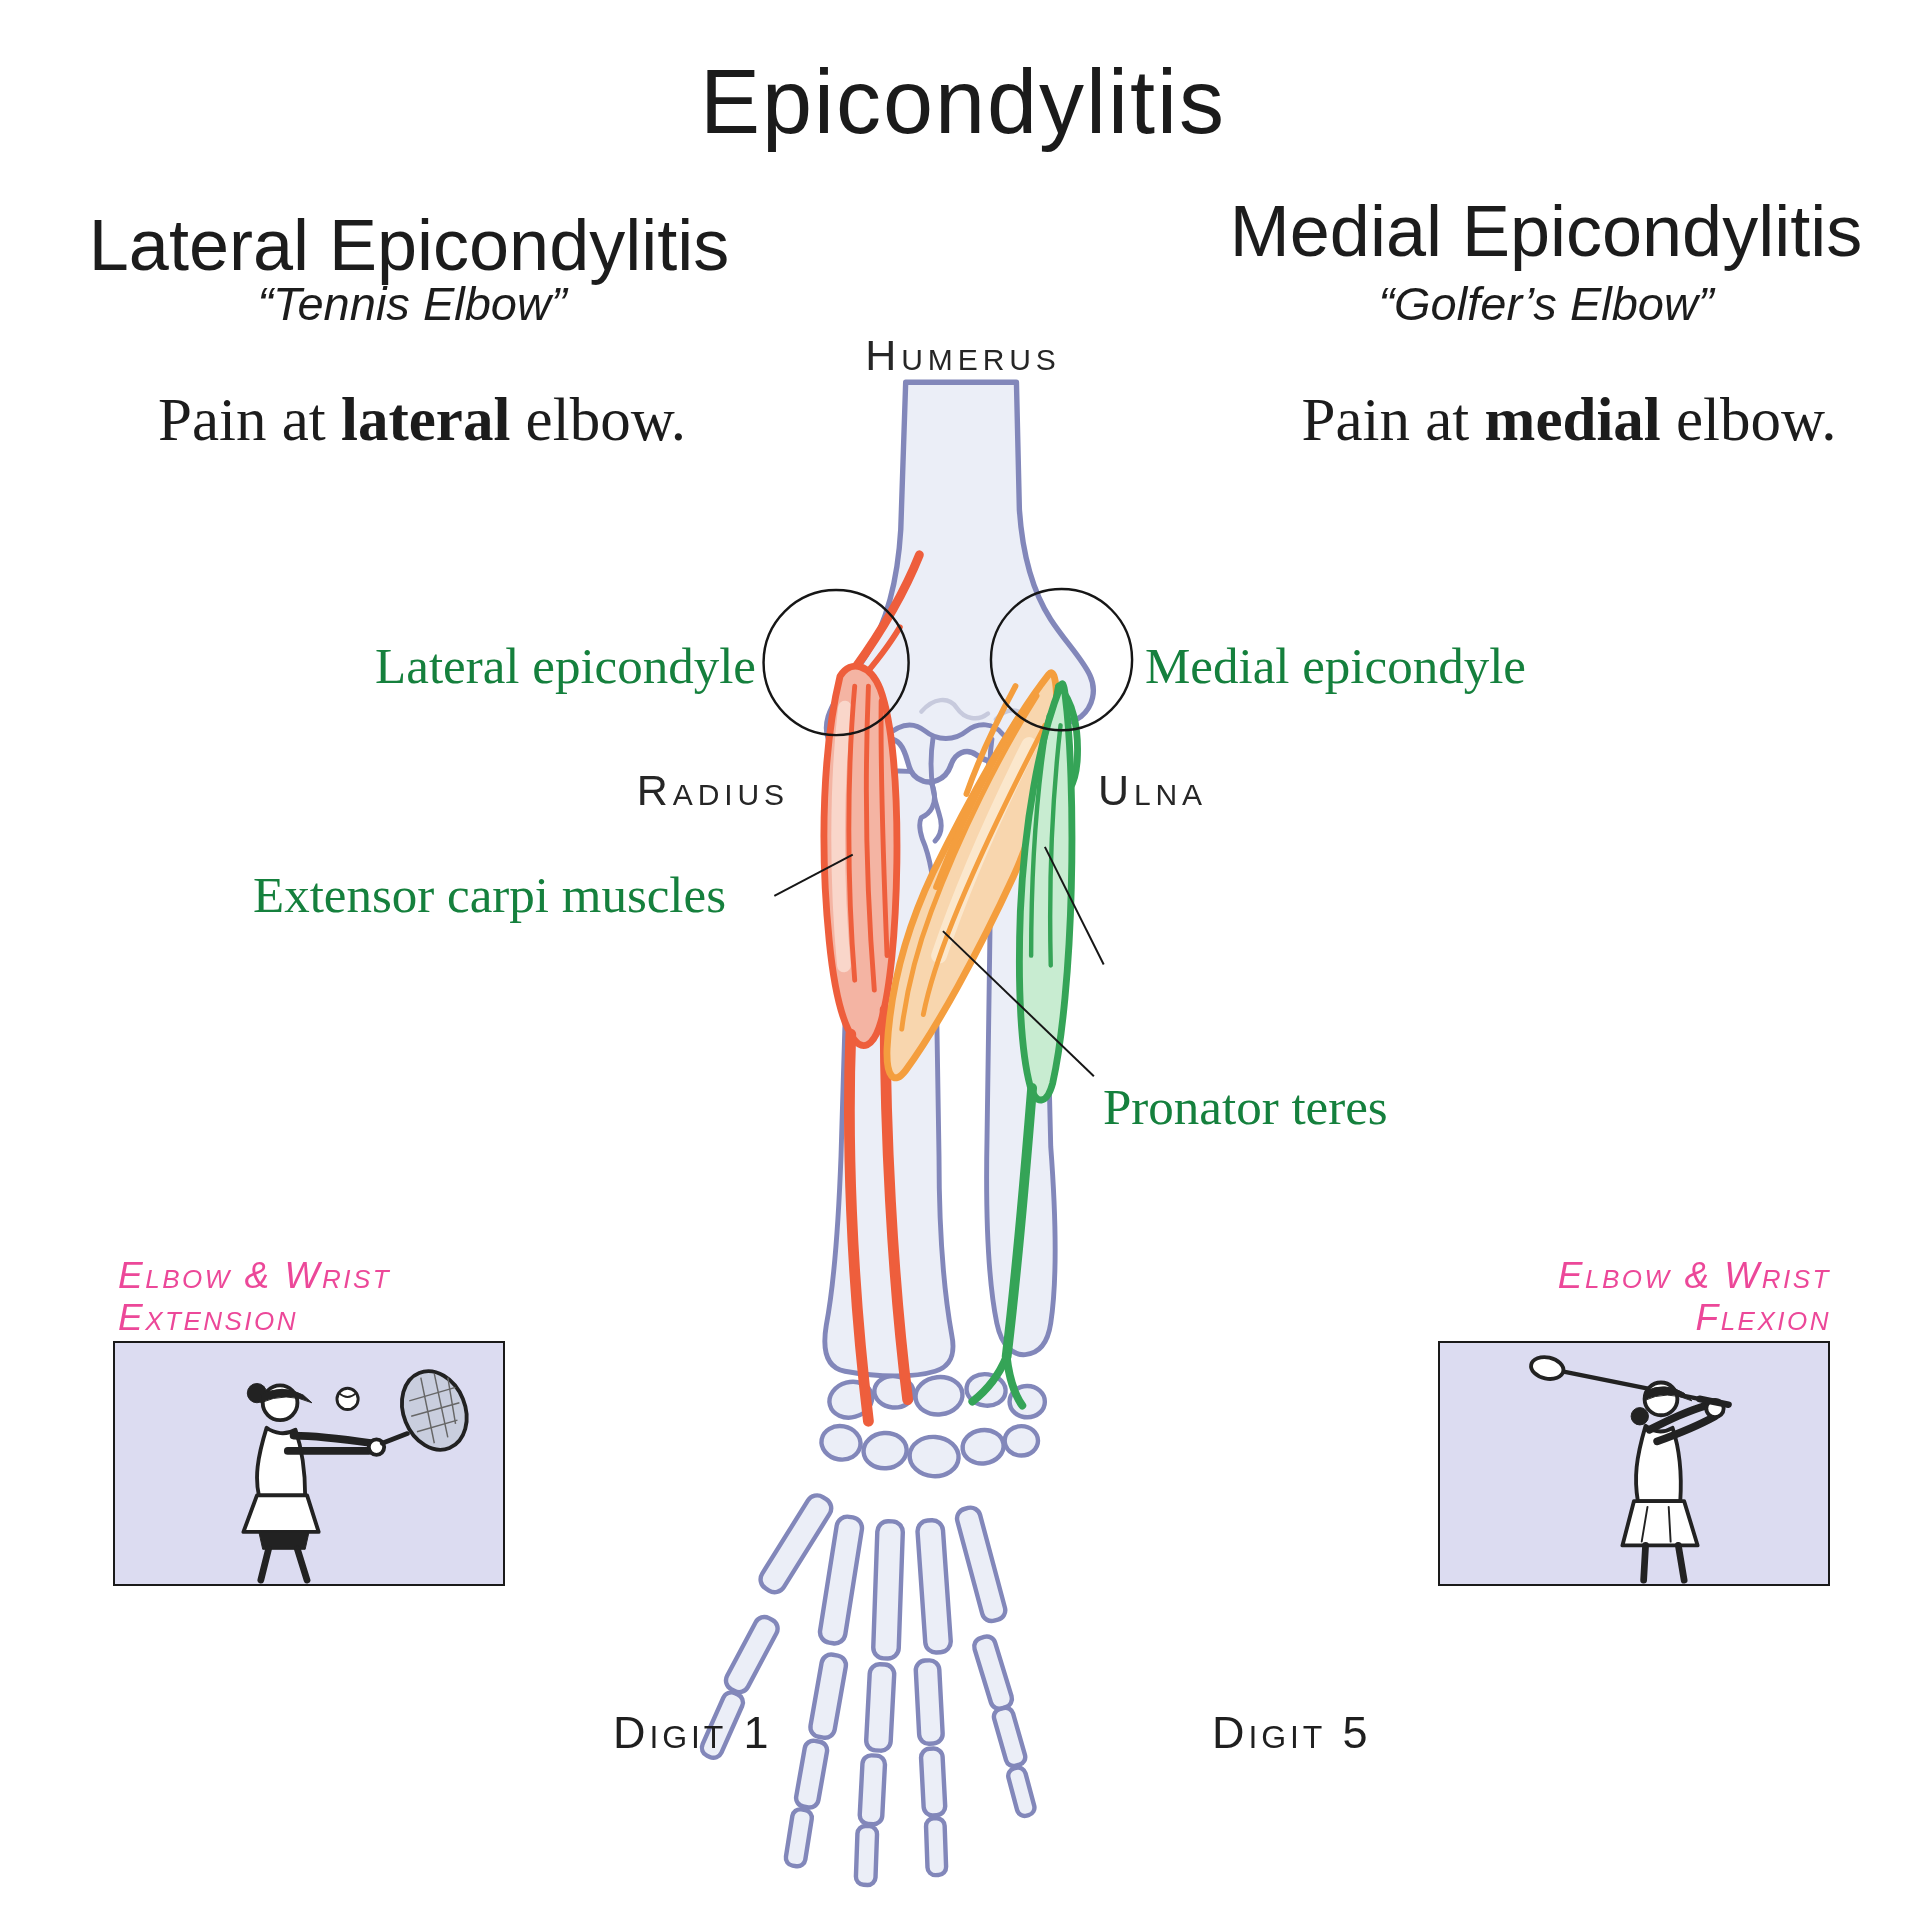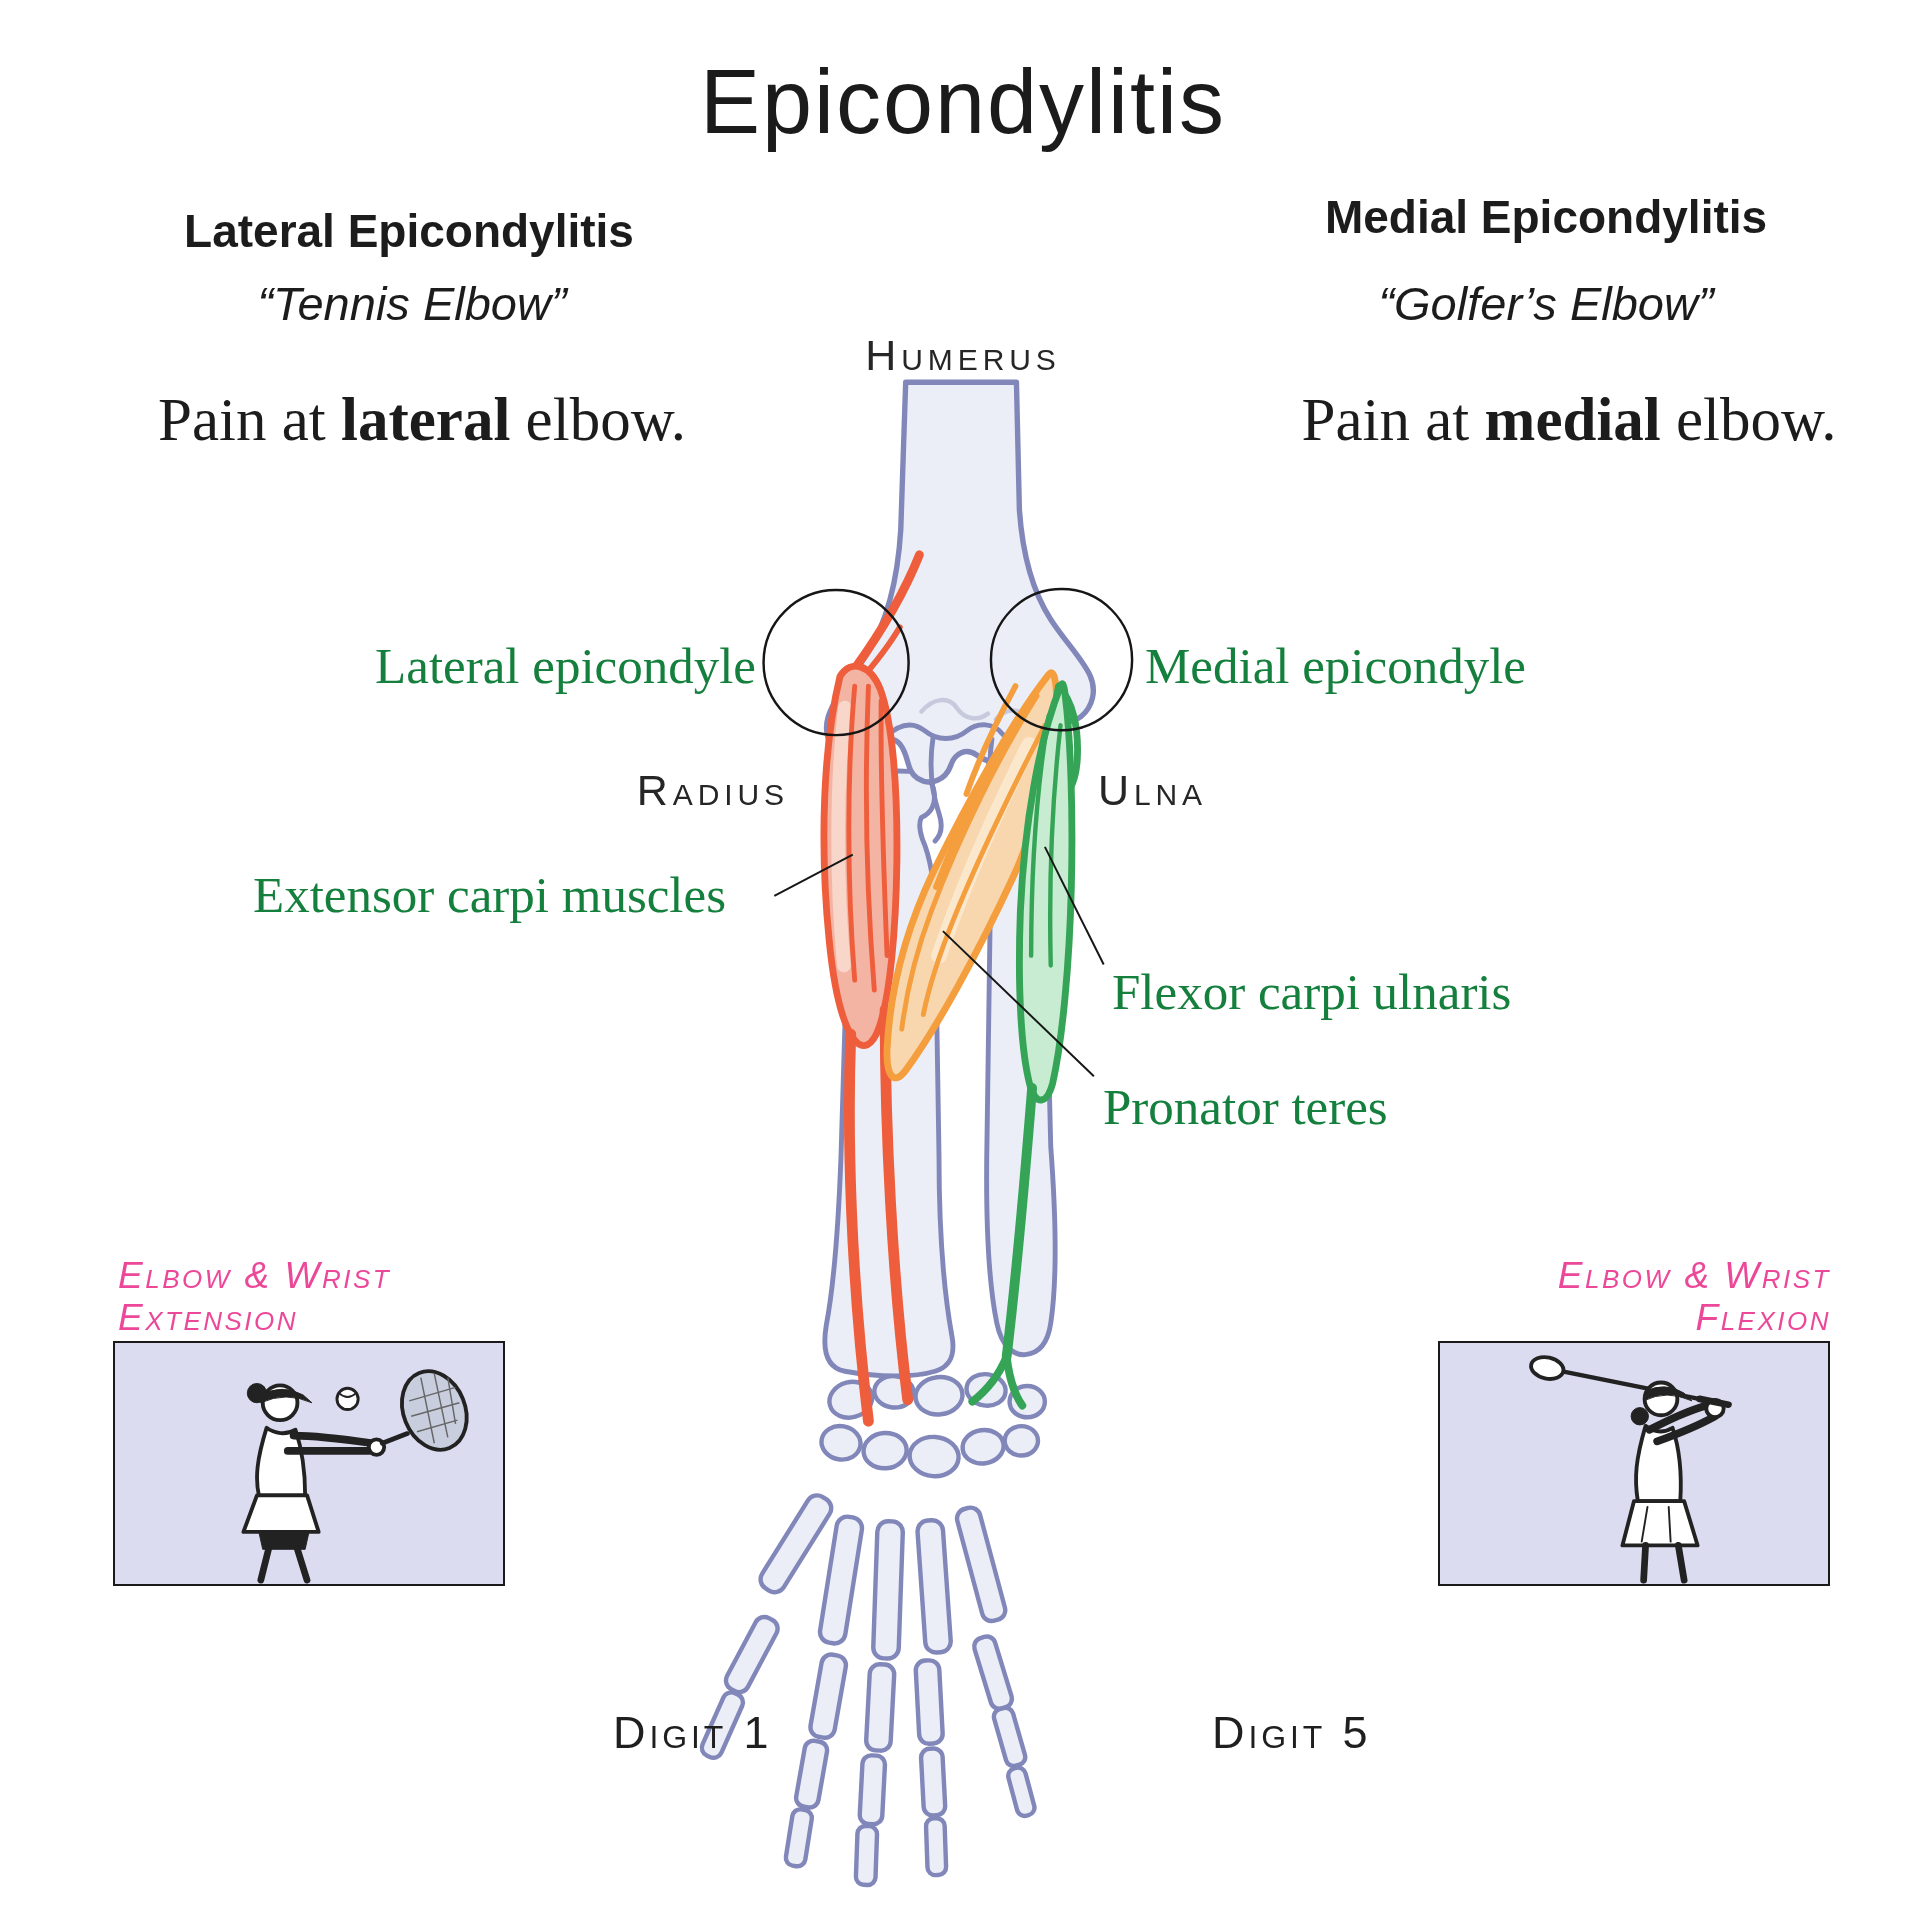--- a/index.html
+++ b/index.html
@@ -5,21 +5,21 @@
   html,body { margin:0; padding:0; background:#ffffff; }
   .stage {
     position:relative; width:1887px; height:1928px; overflow:hidden;
     background:#ffffff; color:#1c1c1c;
     font-family:"Liberation Sans", sans-serif;
   }
   .abs { position:absolute; }
   .centered { transform:translateX(-50%); text-align:center; }
   .right-al { text-align:right; }
   .title { font-size:90px; font-weight:400; letter-spacing:2px; color:#1b1b1b; white-space:nowrap; }
-  .heading { font-size:46px; font-weight:700; white-space:nowrap; }
+  .heading { font-size:72px; font-weight:400; white-space:nowrap; }
   .nickname { font-size:47px; font-style:italic; white-space:nowrap; }
   .pain { font-family:"Liberation Serif", serif; font-size:61px; white-space:nowrap;margin-left:20px; }
   .pain .emph { font-weight:700; }
   .sc-label { font-variant:small-caps; font-size:43px; letter-spacing:4.9px; color:#262626; white-space:nowrap; }
   .sc-small { font-variant:small-caps; font-size:45px; letter-spacing:3.9px; color:#1f1f1f; white-space:nowrap; }
   .serif-label { font-family:"Liberation Serif", serif; font-size:51px; color:#15803d; white-space:nowrap; }
   .caption { font-size:37px; font-style:italic; font-variant:small-caps; letter-spacing:2.5px; line-height:1.14; color:#ec4899; }
   .panel {
     position:absolute; width:392px; height:245px; box-sizing:border-box;
     background:var(--color-panel_bg,#dcdcf1); border:2.9px solid #1a1a1a;
@@ -191,21 +191,20 @@
   <div class="abs centered pain" style="left:1549px; top:385px;"><span>Pain at </span><span class="emph">medial</span><span> elbow.</span></div>
 
   <div class="abs centered sc-label" style="left:963px; top:331px;">Humerus</div>
   <div class="abs right-al sc-label" style="left:549px; top:766px; width:240px;">Radius</div>
   <div class="abs sc-label" style="left:1098px; top:766px;">Ulna</div>
 
   <div class="abs right-al serif-label" style="left:333px; top:637px; width:423px;">Lateral epicondyle</div>
   <div class="abs serif-label" style="left:1145px; top:637px;text-align:center;">Medial epicondyle</div>
 
   <div class="abs serif-label" style="left:253px; top:866px;">Extensor carpi muscles</div>
-  <div class="abs serif-label" style="left:1112px; top:963px;">Flexor carpi ulnaris</div>
   <div class="abs serif-label" style="left:1103px; top:1078px;">Pronator teres</div>
 
   <div class="abs sc-small" style="left:613px; top:1707px;">Digit 1</div>
   <div class="abs sc-small" style="left:1212px; top:1707px;">Digit 5</div>
 
   <div class="abs caption" style="left:118px; top:1255px;">
     <div>Elbow &amp; Wrist</div>
     <div>Extension</div>
   </div>
   <div class="panel" style="left:113px; top:1341px;">

